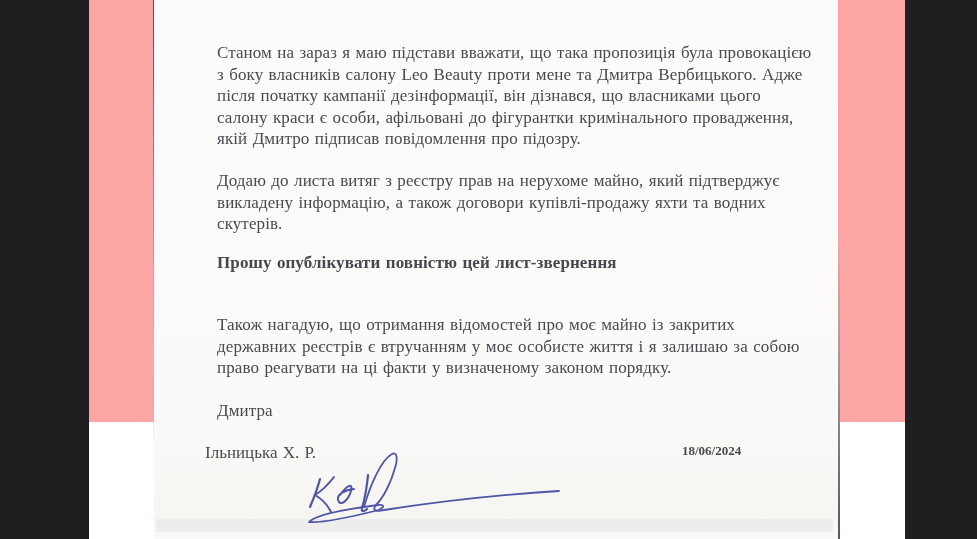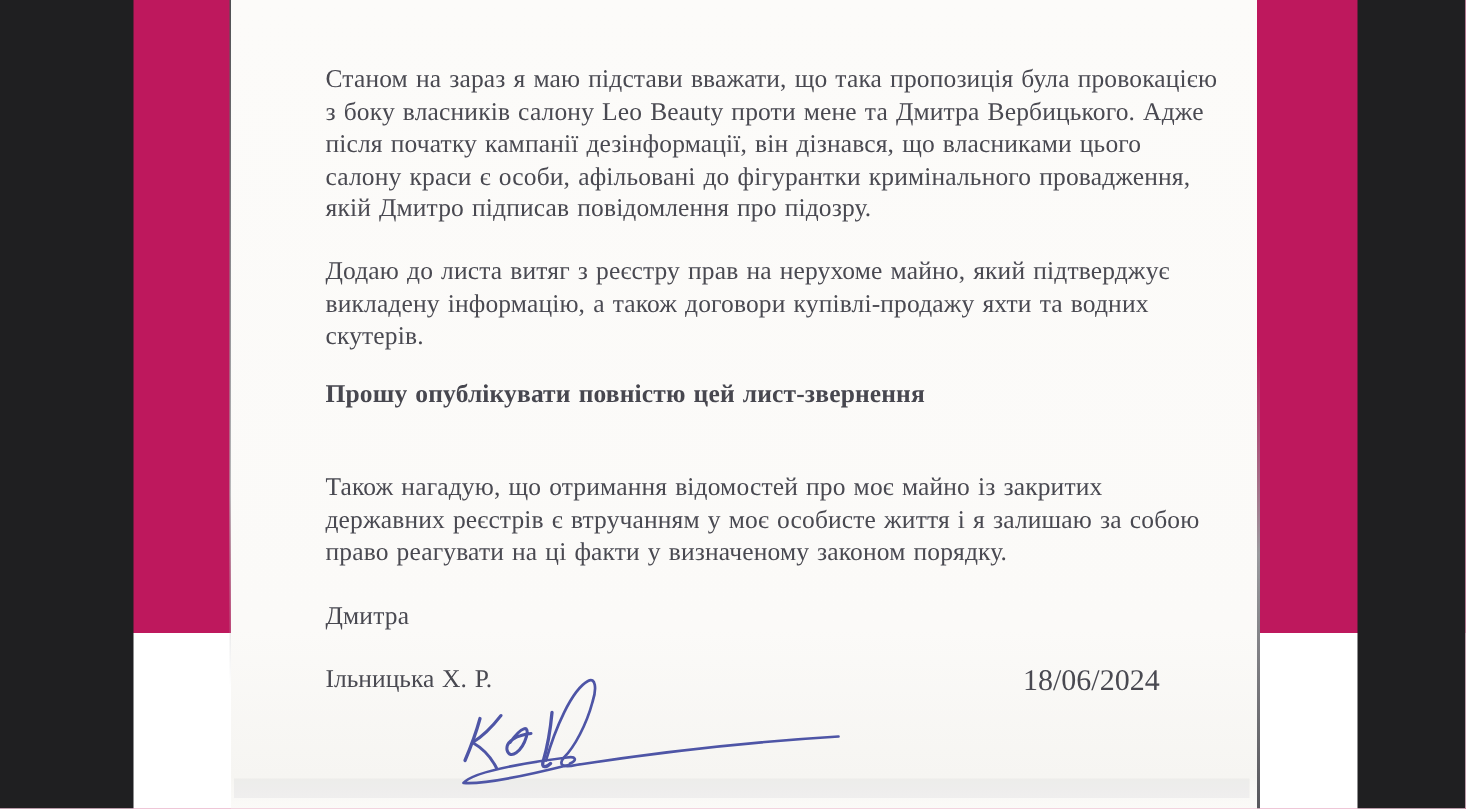--- a/index.html
+++ b/index.html
@@ -4,21 +4,21 @@
 <style>
   :root{
     --bars:#1f1f21;
     --paper:#fbfaf8;
     --text:#494951;
     --ink:#4e55a6;
   }
   *{margin:0;padding:0;box-sizing:border-box;}
   html,body{width:977px;height:539px;overflow:hidden;background:#ffffff;
     font-family:"Liberation Serif","DejaVu Serif",serif;}
-  .stage{position:relative;width:977px;height:422px;background:#be185d;}
+  .stage{position:relative;width:977px;height:422px;background:#fca5a5;}
   .bar{position:absolute;top:0;height:539px;background:var(--bars);}
   .bar-left{left:0;width:89px;}
   .bar-right{left:905px;width:72px;}
   .paper{position:absolute;left:154px;top:0;width:684px;height:539px;
     background:linear-gradient(180deg,#fcfbf9 0%,var(--paper) 78%,#f6f5f2 96%,#fbfaf8 100%);}
   .edge{position:absolute;}
   .edge-left{left:152.5px;top:0;width:1.6px;height:458px;
     background:linear-gradient(to bottom,#4f4f52 0%,#86868a 35%,#b9b9bb 72%,rgba(185,185,187,0) 100%);}
   .edge-right{left:838px;top:230px;width:1.8px;height:309px;
     background:linear-gradient(to bottom,rgba(140,140,144,0) 0%,#9a9a9e 45%,#57575c 100%);}
@@ -26,23 +26,23 @@
     background:rgba(158,158,164,0.10);}
   .para{position:absolute;left:63px;width:620px;
     font-size:17px;line-height:21.5px;color:var(--text);
     white-space:pre;word-spacing:1px;letter-spacing:0.1px;}
   .para.bold{font-weight:700;color:#47474f;}
   .p1{top:42px;}
   .p2{top:170px;}
   .p-req{top:252px;}
   .p3{top:314px;}
   .p-att{top:400px;}
-  .name{position:absolute;left:63px;top:443px;font-size:17px;color:var(--text);
+  .name{position:absolute;left:51px;top:443px;font-size:17px;color:var(--text);
     word-spacing:1px;}
-  .date{position:absolute;left:528px;top:443px;font-size:20px;color:var(--text);}
+  .date{position:absolute;left:528px;top:443px;font-size:13px;color:var(--text);font-weight:bold;}
   .signature{position:absolute;left:145px;top:448px;width:278px;height:84px;}
   .signature path{fill:none;stroke:var(--ink);stroke-linecap:round;stroke-linejoin:round;}
 </style>
 </head>
 <body>
 
 <div class="stage">
 
   <div class="bar bar-left"></div>
   <div class="bar bar-right"></div>

